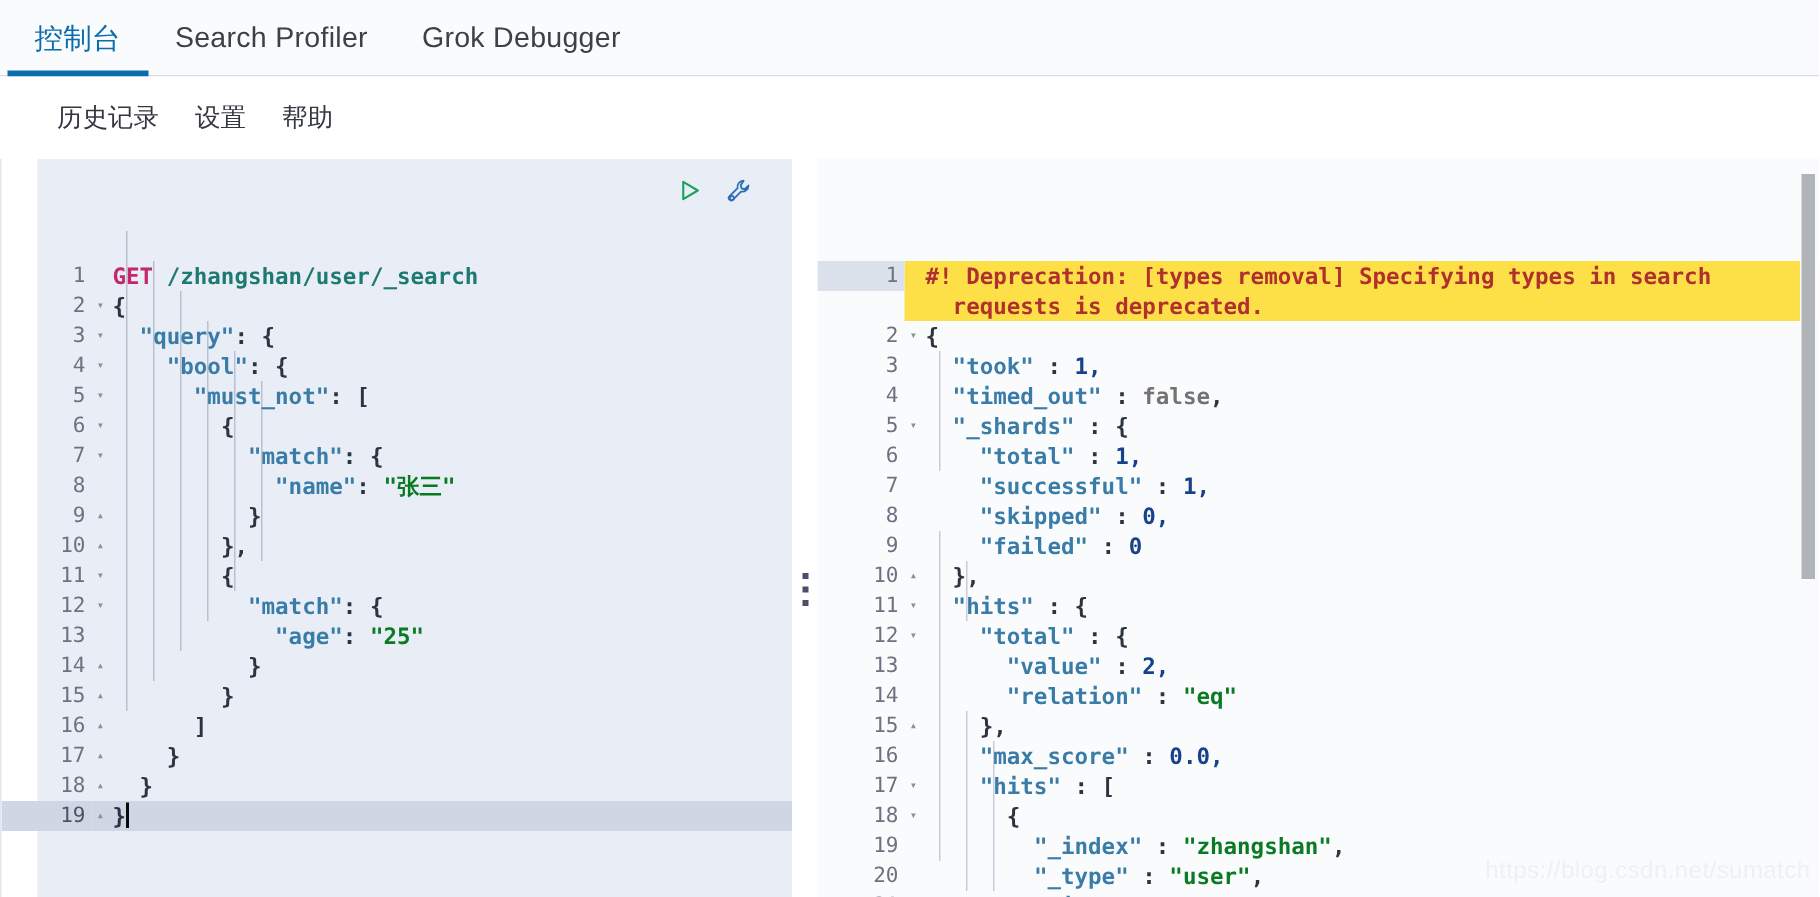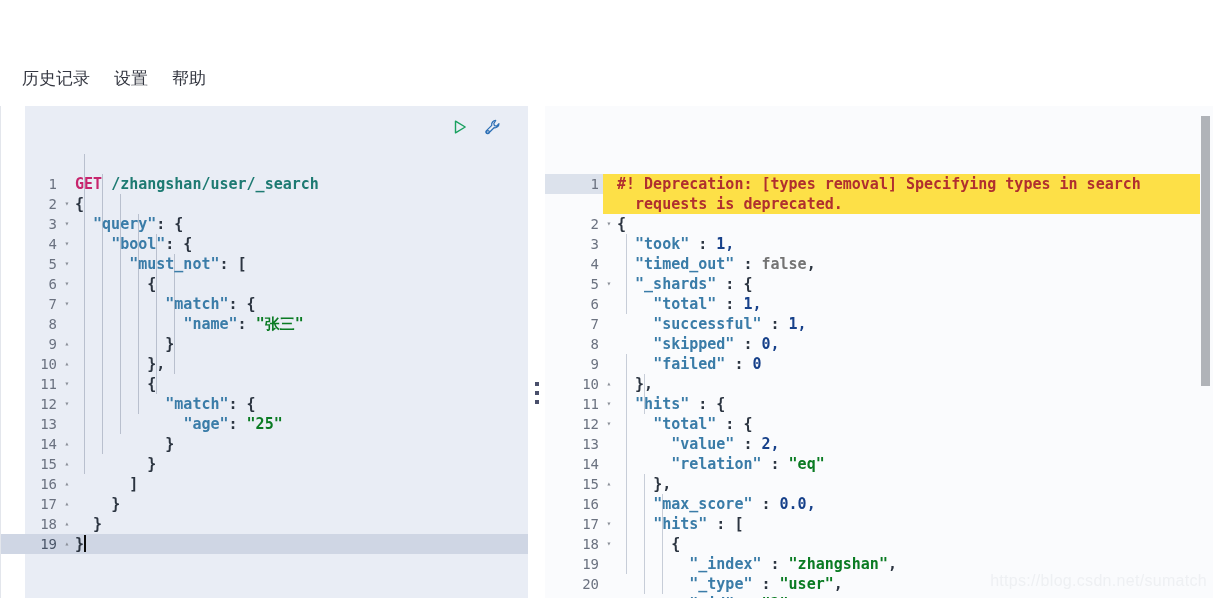--- a/index.html
+++ b/index.html
@@ -66,20 +66,21 @@
     width: 1213px;
     height: 55px;
     background: #ffffff;
   }
   .menubar-inner {
     display: flex;
     align-items: center;
     height: 100%;
     padding-left: 22px;
     gap: 24px;
+    margin-left: 16px;
   }
   .menu-item {
     font-size: 17px;
     color: #343741;
     cursor: pointer;
     white-space: nowrap;
   }
 
   
   .editor-area {
@@ -277,20 +278,33 @@
     left: 0; top: 0;
     width: 1213px; height: 1px;
     background: #e5e8ee;
   }
 </style>
 </head>
 <body>
 
 <div class="app">
 
+  <div class="tabbar">
+    <div class="tabbar-inner" id="tabbar-inner">
+        <div class="tab active">
+          <span>控制台</span>
+        </div>
+        <div class="tab">
+          <span>Search Profiler</span>
+        </div>
+        <div class="tab">
+          <span>Grok Debugger</span>
+        </div>
+      </div>
+  </div>
 
   <div class="menubar">
     <div class="menubar-inner" id="menubar-inner">
         <div class="menu-item">历史记录</div>
         <div class="menu-item">设置</div>
         <div class="menu-item">帮助</div>
       </div>
   </div>
 
   <div class="editor-area">

